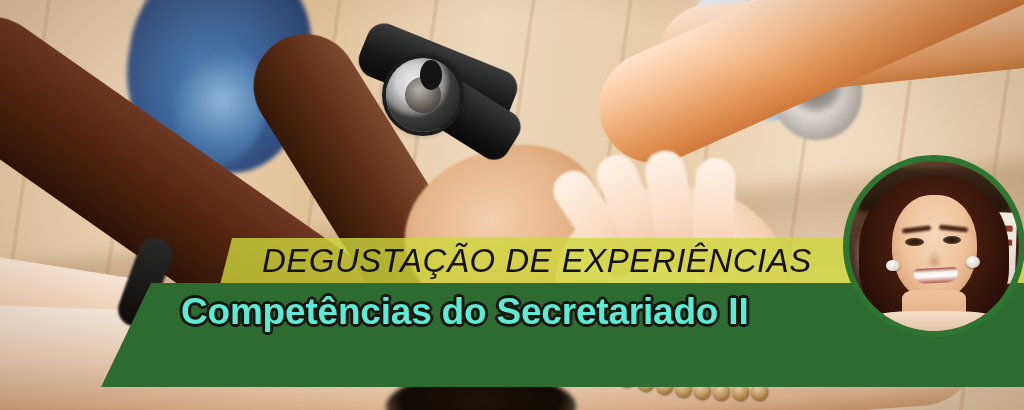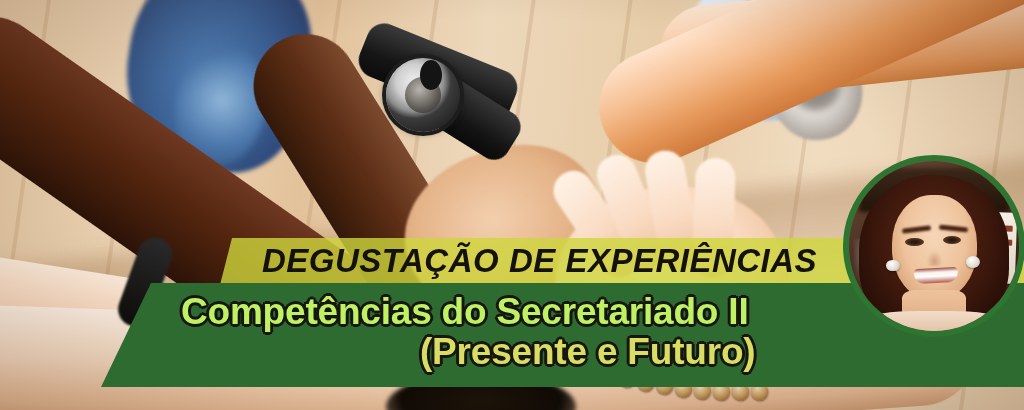--- a/index.html
+++ b/index.html
@@ -273,35 +273,35 @@
 
   
   .band-yellow{
     position:absolute;left:0;top:238px;width:1024px;height:47px;
     background:rgba(206,214,60,.80);
     clip-path:polygon(232px 0, 1024px 0, 1024px 47px, 220px 47px);
     z-index:4;
   }
   .band-yellow .ylabel{
     position:absolute;left:262px;top:50%;transform:translateY(-52%);
-    font-style:italic;font-weight:700;
+    font-style:italic;font-weight:400;
     font-size:33px;letter-spacing:.5px;color:#141208;
     white-space:nowrap;
   }
 
   .band-green{
     position:absolute;left:0;top:283px;width:1024px;height:104px;
     background:#2e6b31;
     clip-path:polygon(151px 0, 1024px 0, 1024px 104px, 101px 104px);
     z-index:5;
   }
 
   .title-main{
     position:absolute;left:160px;top:8px;
-    font-size:37px;font-weight:700;color:#bef264;
+    font-size:37px;font-weight:700;color:#5eead4;
     letter-spacing:-.2px;white-space:nowrap;
     text-shadow:
       -2px -2px 0 #17170f, 2px -2px 0 #17170f, -2px 2px 0 #17170f, 2px 2px 0 #17170f,
       -3px 0 0 #17170f, 3px 0 0 #17170f, 0 -3px 0 #17170f, 0 3px 0 #17170f;
     padding-left: 21px;
   }
   .title-sub{
     position:absolute;left:420px;top:48px;
     font-size:37px;font-weight:700;color:#d8de63;
     letter-spacing:-.2px;white-space:nowrap;
@@ -391,16 +391,15 @@
     <div class="pneck"></div>
     <div class="pshoulder"></div>
   </div>
 
   <div class="band-yellow">
     <div class="ylabel">DEGUSTAÇÃO DE EXPERIÊNCIAS</div>
   </div>
 
   <div class="band-green">
     <div class="title-main">Competências do Secretariado II</div>
-    <div class="title-sub">(Presente e Futuro)</div>
   </div>
 
 </div>
 
 </body></html>

